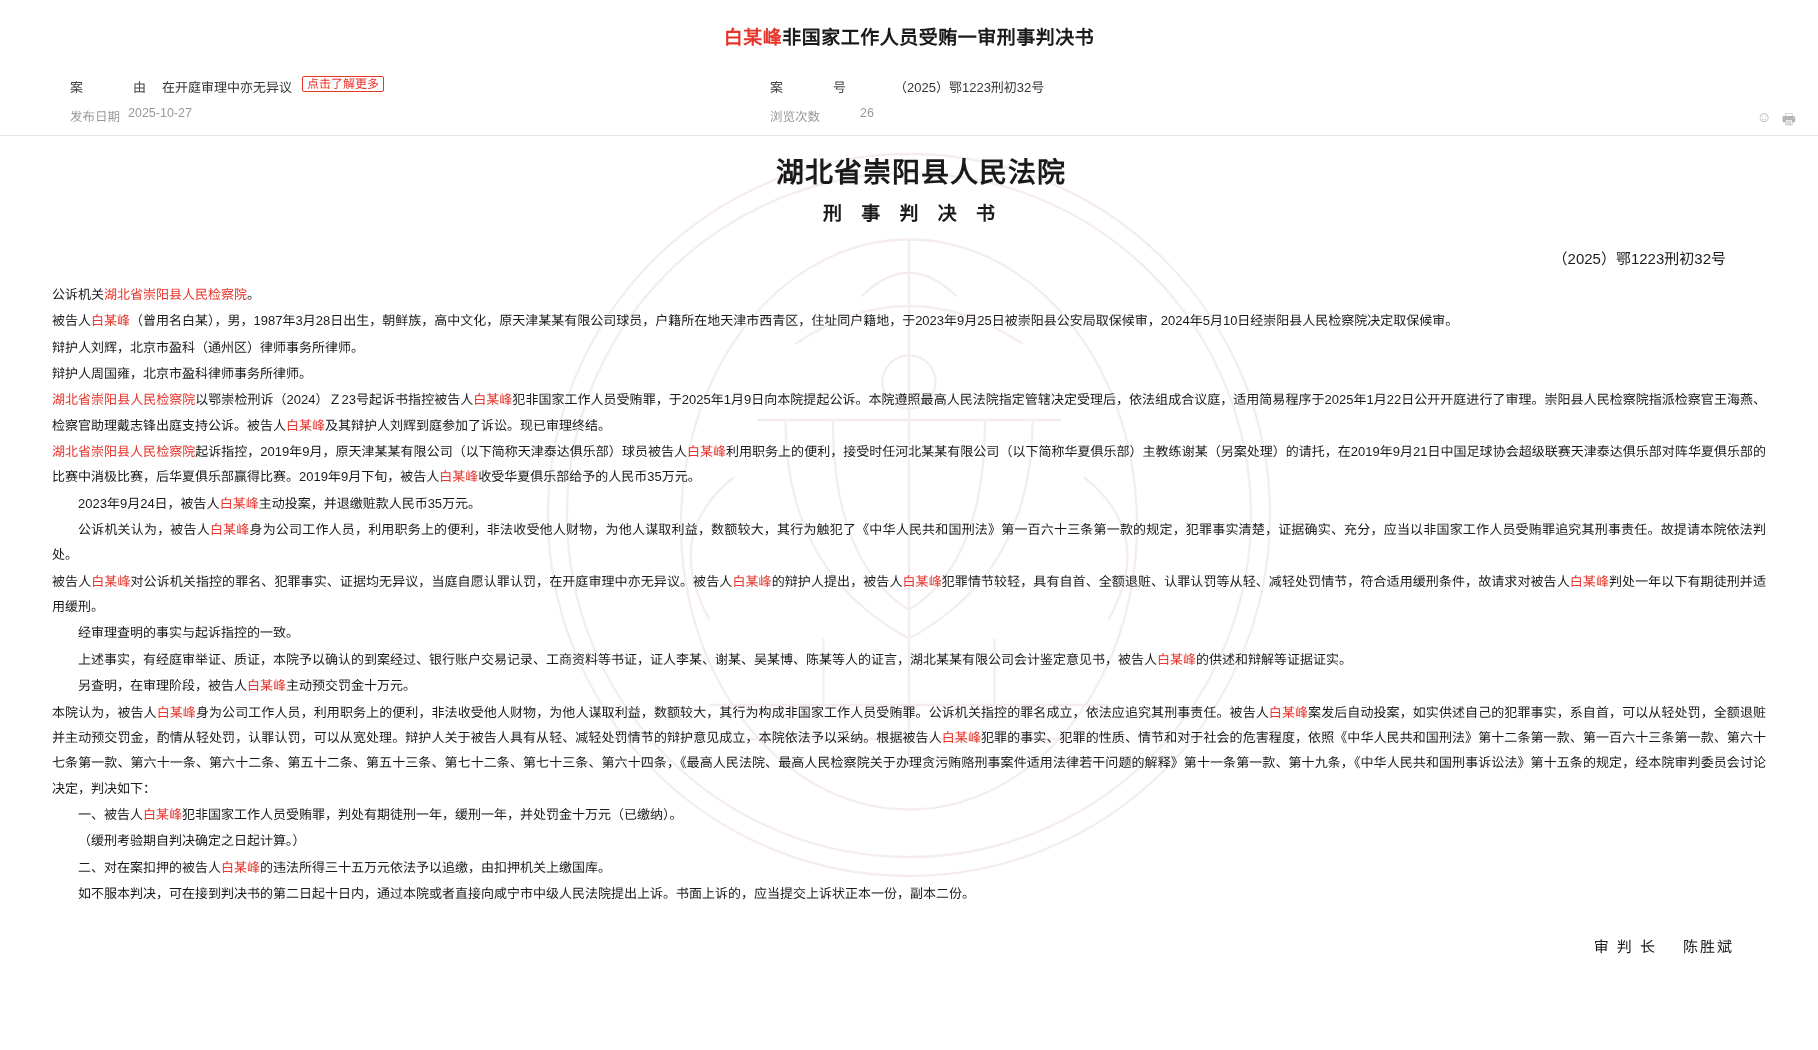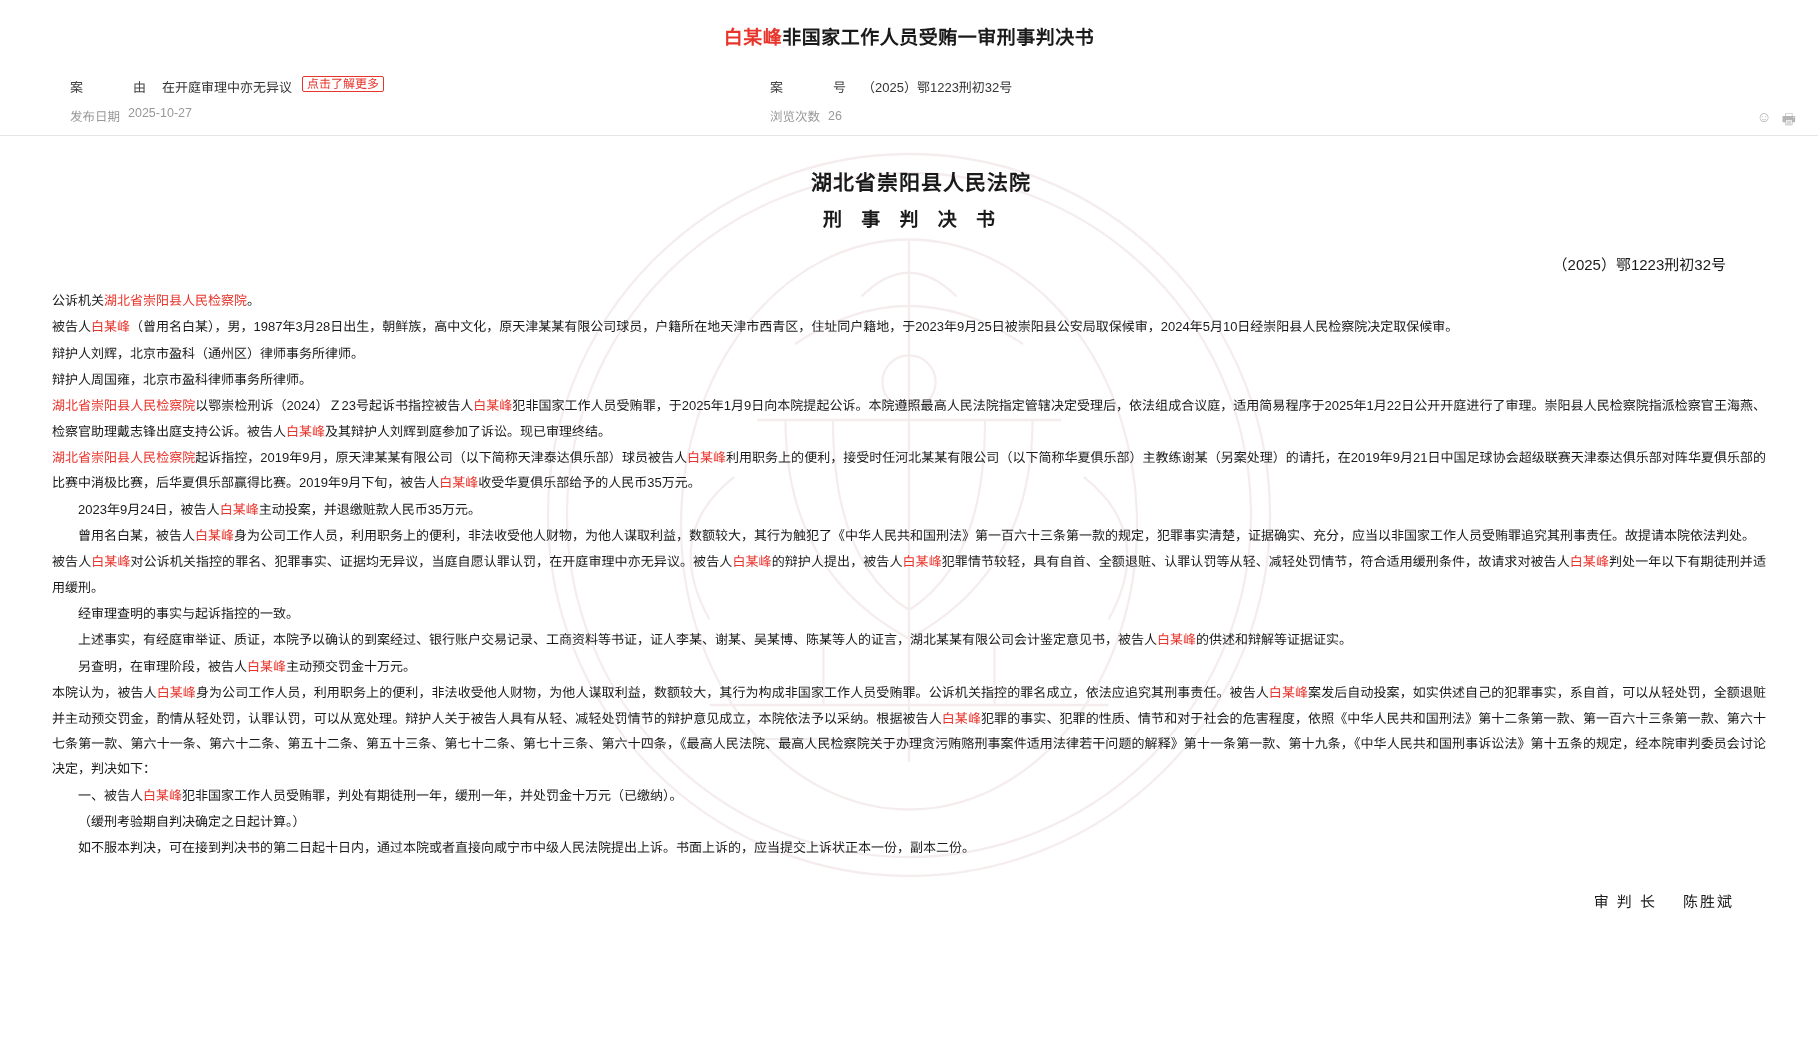--- a/index.html
+++ b/index.html
@@ -61,22 +61,23 @@
     margin-bottom: 10px;
   }
   .meta-col-left {
     width: 700px;
     display: flex;
     align-items: flex-start;
     white-space: nowrap;
   }
   .meta-col-right {
     display: flex;
-    align-items: center;
+    align-items: flex-start;
     white-space: nowrap;
+    gap: 32px;
   }
   .meta-label {
     letter-spacing: 8px;
     color: #444;
     margin-right: 8px;
   }
   .meta-value { color: #333; }
   .more-tag {
     display: inline-block;
     margin-left: 10px;
@@ -107,23 +108,23 @@
     gap: 10px;
     color: #b5b5b5;
     font-size: 15px;
     z-index: 3;
   }
   .icons-right span { cursor: pointer; }
 
   
   .court-name {
     text-align: center;
-    font-size: 21px;
+    font-size: 28px;
     font-weight: bold;
-    margin-top: 30px;
+    margin-top: 14px;
     letter-spacing: 1px;
     padding-left: 24px;
   }
   .doc-type {
     text-align: center;
     font-size: 19px;
     font-weight: bold;
     margin-top: 8px;
     letter-spacing: 7px;
     padding-left: 7px;
@@ -224,28 +225,29 @@
     <div class="case-no">（2025）鄂1223刑初32号</div>
 
     <div class="body-text" id="judgment-body">
         <p class="p"><span>公诉机关</span><span class="hl">湖北省崇阳县人民检察院</span><span>。</span></p>
         <p class="p"><span>被告人</span><span class="hl">白某峰</span><span>（曾用名白某），男，1987年3月28日出生，朝鲜族，高中文化，原天津某某有限公司球员，户籍所在地天津市西青区，住址同户籍地，于2023年9月25日被崇阳县公安局取保候审，2024年5月10日经崇阳县人民检察院决定取保候审。</span></p>
         <p class="p"><span>辩护人刘辉，北京市盈科（通州区）律师事务所律师。</span></p>
         <p class="p"><span>辩护人周国雍，北京市盈科律师事务所律师。</span></p>
         <p class="p"><span class="hl">湖北省崇阳县人民检察院</span><span>以鄂崇检刑诉（2024）Ｚ23号起诉书指控被告人</span><span class="hl">白某峰</span><span>犯非国家工作人员受贿罪，于2025年1月9日向本院提起公诉。本院遵照最高人民法院指定管辖决定受理后，依法组成合议庭，适用简易程序于2025年1月22日公开开庭进行了审理。崇阳县人民检察院指派检察官王海燕、检察官助理戴志锋出庭支持公诉。被告人</span><span class="hl">白某峰</span><span>及其辩护人刘辉到庭参加了诉讼。现已审理终结。</span></p>
         <p class="p"><span class="hl">湖北省崇阳县人民检察院</span><span>起诉指控，2019年9月，原天津某某有限公司（以下简称天津泰达俱乐部）球员被告人</span><span class="hl">白某峰</span><span>利用职务上的便利，接受时任河北某某有限公司（以下简称华夏俱乐部）主教练谢某（另案处理）的请托，在2019年9月21日中国足球协会超级联赛天津泰达俱乐部对阵华夏俱乐部的比赛中消极比赛，后华夏俱乐部赢得比赛。2019年9月下旬，被告人</span><span class="hl">白某峰</span><span>收受华夏俱乐部给予的人民币35万元。</span></p>
         <p class="p indent"><span>2023年9月24日，被告人</span><span class="hl">白某峰</span><span>主动投案，并退缴赃款人民币35万元。</span></p>
-        <p class="p indent"><span>曾用名白某，被告人</span><span class="hl">白某峰</span><span>身为公司工作人员，利用职务上的便利，非法收受他人财物，为他人谋取利益，数额较大，其行为触犯了《中华人民共和国刑法》第一百六十三条第一款的规定，犯罪事实清楚，证据确实、充分，应当以非国家工作人员受贿罪追究其刑事责任。故提请本院依法判处。</span></p>
+        <p class="p indent"><span>公诉机关认为，被告人</span><span class="hl">白某峰</span><span>身为公司工作人员，利用职务上的便利，非法收受他人财物，为他人谋取利益，数额较大，其行为触犯了《中华人民共和国刑法》第一百六十三条第一款的规定，犯罪事实清楚，证据确实、充分，应当以非国家工作人员受贿罪追究其刑事责任。故提请本院依法判处。</span></p>
         <p class="p"><span>被告人</span><span class="hl">白某峰</span><span>对公诉机关指控的罪名、犯罪事实、证据均无异议，当庭自愿认罪认罚，在开庭审理中亦无异议。被告人</span><span class="hl">白某峰</span><span>的辩护人提出，被告人</span><span class="hl">白某峰</span><span>犯罪情节较轻，具有自首、全额退赃、认罪认罚等从轻、减轻处罚情节，符合适用缓刑条件，故请求对被告人</span><span class="hl">白某峰</span><span>判处一年以下有期徒刑并适用缓刑。</span></p>
         <p class="p indent"><span>经审理查明的事实与起诉指控的一致。</span></p>
         <p class="p indent"><span>上述事实，有经庭审举证、质证，本院予以确认的到案经过、银行账户交易记录、工商资料等书证，证人李某、谢某、吴某博、陈某等人的证言，湖北某某有限公司会计鉴定意见书，被告人</span><span class="hl">白某峰</span><span>的供述和辩解等证据证实。</span></p>
         <p class="p indent"><span>另查明，在审理阶段，被告人</span><span class="hl">白某峰</span><span>主动预交罚金十万元。</span></p>
         <p class="p"><span>本院认为，被告人</span><span class="hl">白某峰</span><span>身为公司工作人员，利用职务上的便利，非法收受他人财物，为他人谋取利益，数额较大，其行为构成非国家工作人员受贿罪。公诉机关指控的罪名成立，依法应追究其刑事责任。被告人</span><span class="hl">白某峰</span><span>案发后自动投案，如实供述自己的犯罪事实，系自首，可以从轻处罚，全额退赃并主动预交罚金，酌情从轻处罚，认罪认罚，可以从宽处理。辩护人关于被告人具有从轻、减轻处罚情节的辩护意见成立，本院依法予以采纳。根据被告人</span><span class="hl">白某峰</span><span>犯罪的事实、犯罪的性质、情节和对于社会的危害程度，依照《中华人民共和国刑法》第十二条第一款、第一百六十三条第一款、第六十七条第一款、第六十一条、第六十二条、第五十二条、第五十三条、第七十二条、第七十三条、第六十四条，《最高人民法院、最高人民检察院关于办理贪污贿赂刑事案件适用法律若干问题的解释》第十一条第一款、第十九条，《中华人民共和国刑事诉讼法》第十五条的规定，经本院审判委员会讨论决定，判决如下：</span></p>
         <p class="p indent"><span>一、被告人</span><span class="hl">白某峰</span><span>犯非国家工作人员受贿罪，判处有期徒刑一年，缓刑一年，并处罚金十万元（已缴纳）。</span></p>
         <p class="p indent"><span>（缓刑考验期自判决确定之日起计算。）</span></p>
+        <p class="p indent"><span>二、对在案扣押的被告人</span><span class="hl">白某峰</span><span>的违法所得三十五万元依法予以追缴，由扣押机关上缴国库。</span></p>
         <p class="p indent"><span>如不服本判决，可在接到判决书的第二日起十日内，通过本院或者直接向咸宁市中级人民法院提出上诉。书面上诉的，应当提交上诉状正本一份，副本二份。</span></p>
       </div>
 
     <div class="sig-block" id="signature-block">
         <div class="sig-line"><span class="sig-role">审 判 长</span><span class="sig-name">陈胜斌</span></div>
       </div>
 
   </div>
 </div>
 

